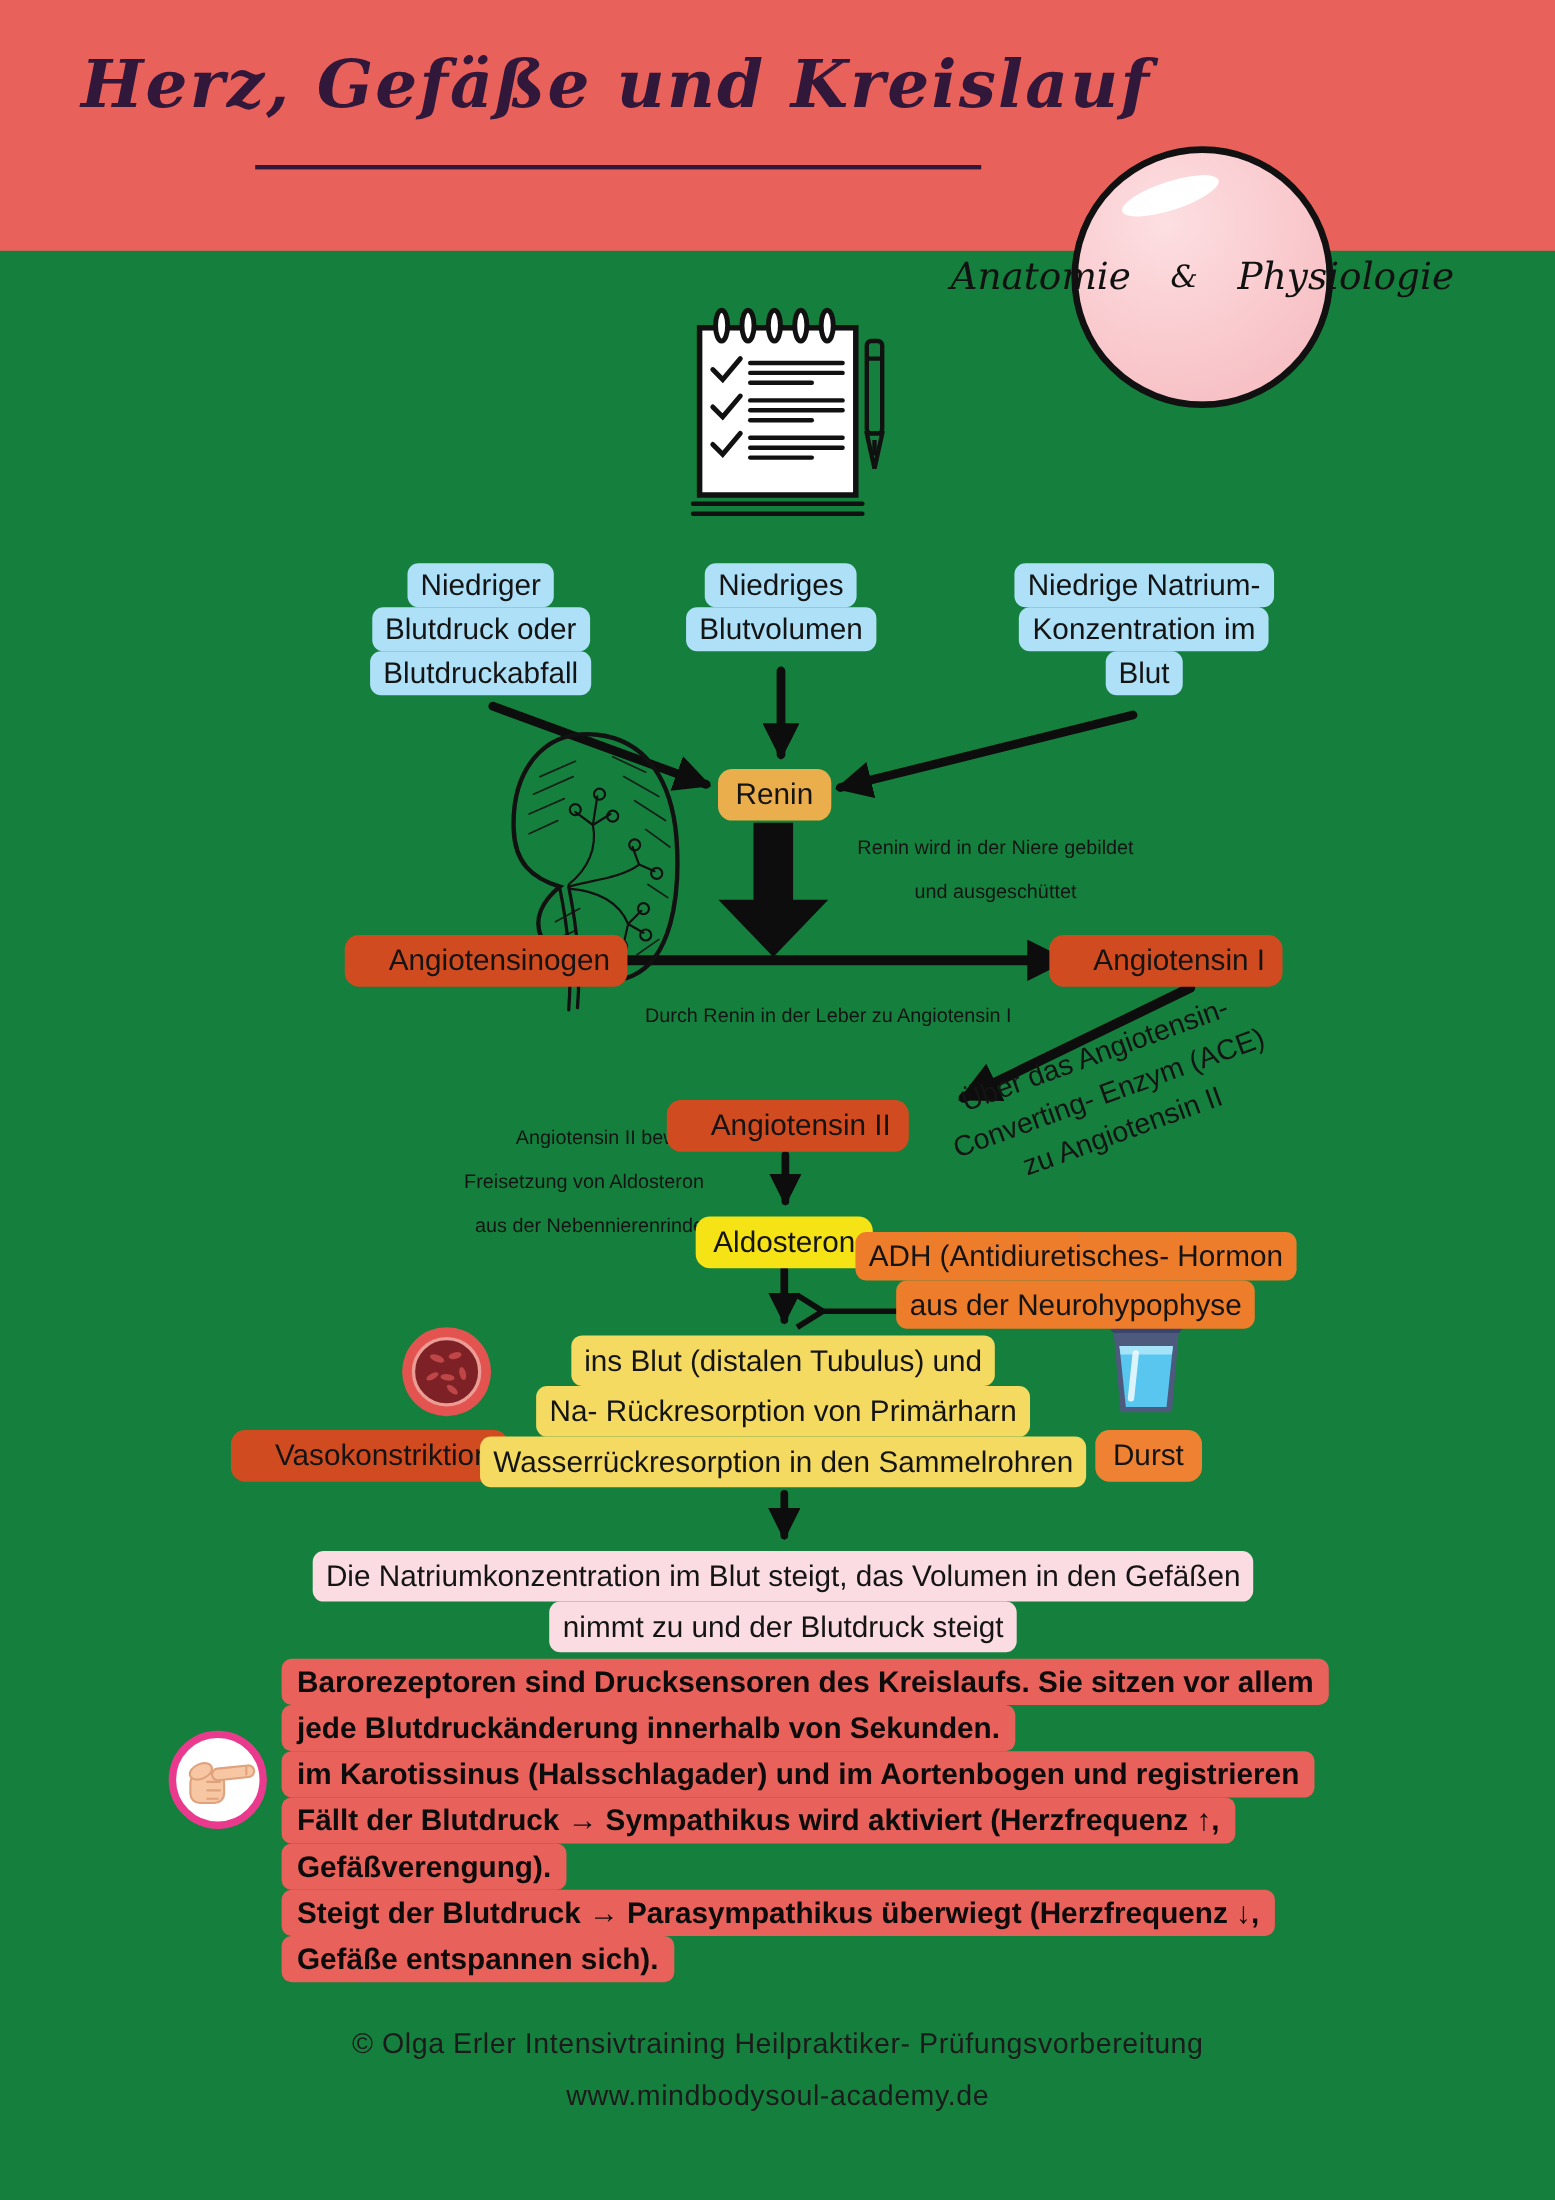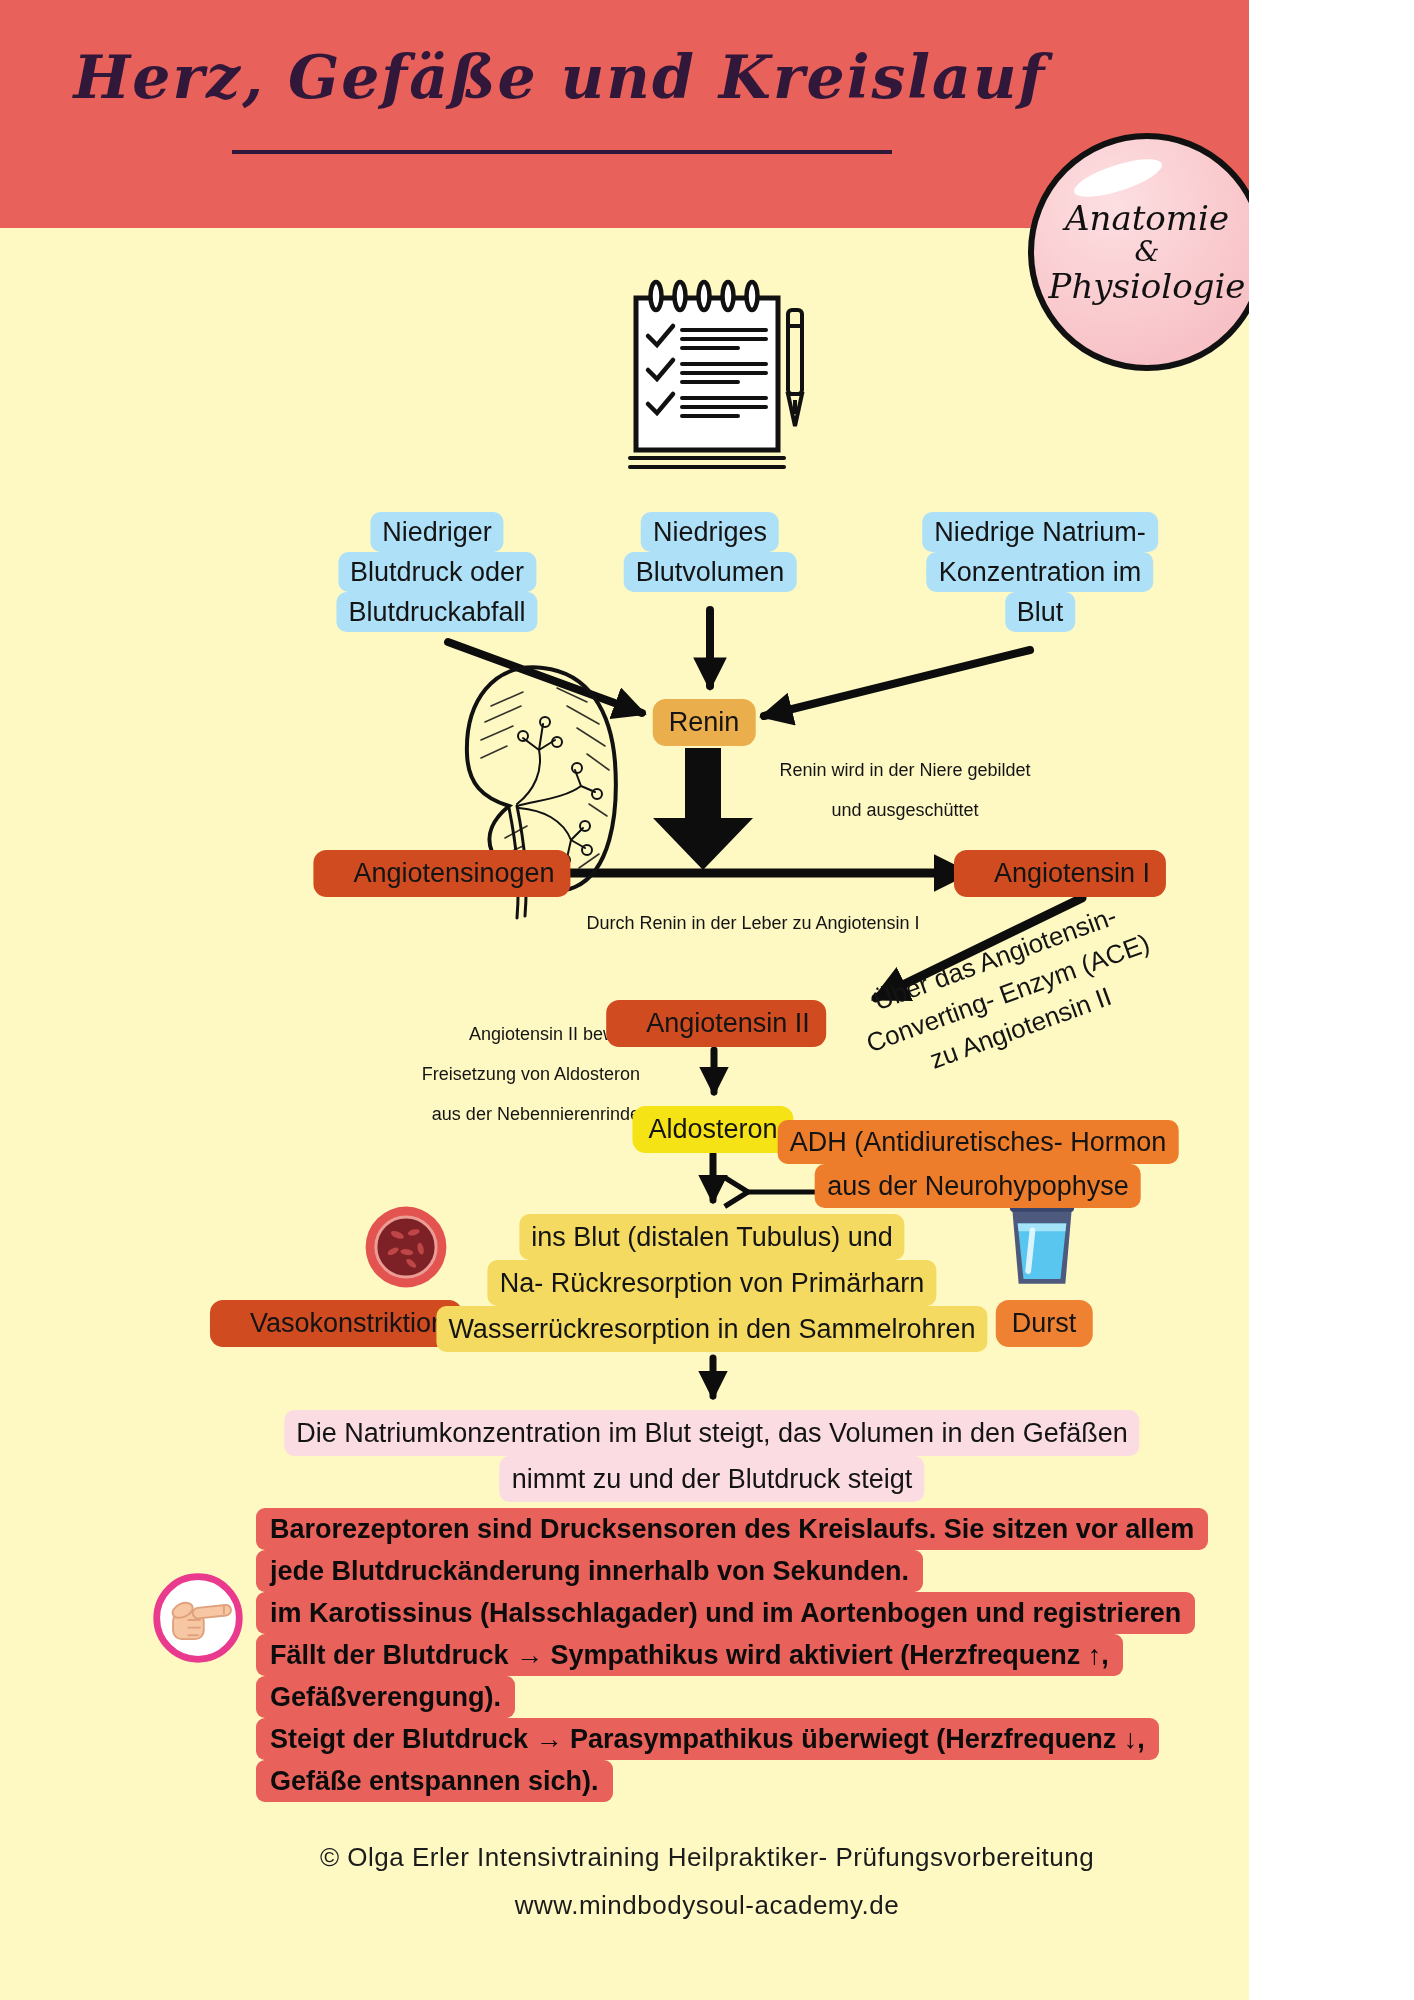--- a/index.html
+++ b/index.html
@@ -1,28 +1,28 @@
 <!DOCTYPE html>
 <html lang="de"><head>
 <meta charset="utf-8">
 <style>
   html,body{margin:0;padding:0;background:#ffffff;}
-  .page{position:relative;width:1249px;height:2000px;background:#fef9c3;overflow:hidden;
+  .page{position:relative;width:1414px;height:2000px;background:#15803d;overflow:hidden;
         font-family:"Liberation Sans",sans-serif;color:#141414;}
   
   .header-bar{position:absolute;left:0;top:0;width:1414px;height:228px;background:#e8615a;}
   .page-title{position:absolute;left:0;top:42px;width:1120px;text-align:center;
       font-family:"DejaVu Serif",serif;font-style:italic;font-weight:bold;
       font-size:60px;color:#31173a;letter-spacing:2px;}
   .title-underline{position:absolute;left:232px;top:150px;width:660px;height:4px;background:#31173a;}
   
-  .badge{position:absolute;left:1028px;top:133px;width:238px;height:238px;border-radius:50%;
+  .badge{position:absolute;left:974px;top:133px;width:238px;height:238px;border-radius:50%;
       background:radial-gradient(circle at 35% 28%, #fddfe2 0%, #f9c9cd 55%, #f5b9bf 100%);
-      border:6px solid #111111;box-sizing:border-box;display:flex;flex-direction:column;
-      align-items:center;justify-content:center;z-index:5;}
+      border:6px solid #111111;box-sizing:border-box;display:flex;flex-direction:row;
+      align-items:center;justify-content:center;z-index:5;gap:36px;}
   .badge .shine{position:absolute;left:38px;top:26px;width:92px;height:26px;border-radius:50%;
       background:#ffffff;transform:rotate(-18deg);}
   .badge-line{font-family:"DejaVu Serif",serif;font-style:italic;font-size:34px;color:#111;
       line-height:38px;white-space:nowrap;}
   .badge-line.amp{font-size:28px;line-height:30px;}
   
   .tag{position:absolute;transform:translateX(-50%);white-space:nowrap;font-size:27px;
       padding:8px 16px;border-radius:13px;z-index:3;color:#141414;}
   .tag.red{background:#d04b20;padding-left:40px;}
   .tag.amber{background:#ebae4c;}

